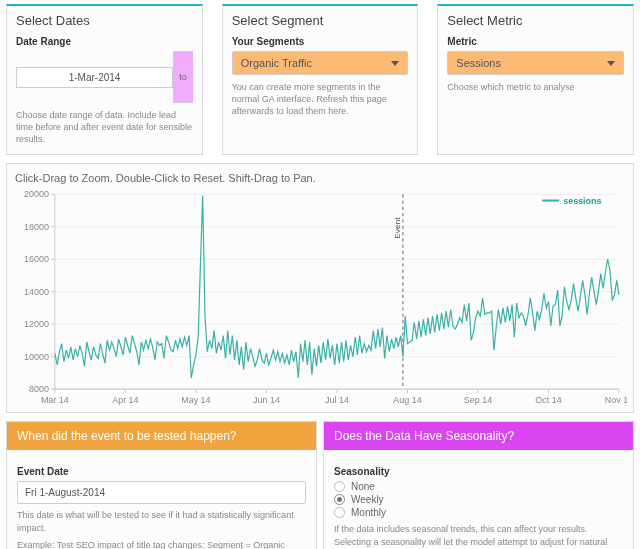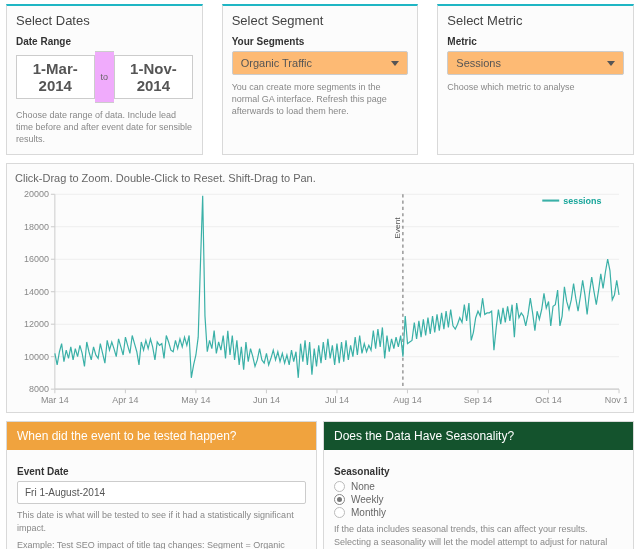--- a/index.html
+++ b/index.html
@@ -17,21 +17,21 @@
     border-top: 2px solid #1fb6c4;
     background: #fcfcfc;
     padding: 7px 9px 9px 9px;
   }
   .panel h3 { font-size: 13px; font-weight: 500; color: #444; margin-bottom: 8px; }
   .panel .label { font-size: 10px; font-weight: 700; color: #333; margin-bottom: 4px; }
   .panel .help { font-size: 9px; color: #888; line-height: 1.35; margin-top: 6px; }
   .date-range-row { display: flex; align-items: center; gap: 0; margin-bottom: 4px; }
   .date-input {
     flex: 1; border: 1px solid #ccc; background: #fff; text-align: center;
-    font-size: 15px; padding: 4px 2px; color: #555; font-weight: bold;
+    font-size: 10px; padding: 4px 2px; color: #555;
   }
   .to-sep {
     border: 1px solid #ccc; border-left: none; border-right: none;
     background: #f0abfc; font-size: 9px; padding: 20px 6px; color: #666;
   }
   .selectish {
     width: 100%; border: 1px solid #ccc; background: #fdba74;
     font-size: 11px; padding: 5px 8px; display: flex;
     justify-content: space-between; align-items: center; border-radius: 2px;
   }
@@ -49,21 +49,21 @@
   .series-line { fill: none; stroke: #3ab0a7; stroke-width: 1.2; }
   .event-line { stroke: #666; stroke-width: 1; stroke-dasharray: 3 3; }
   .event-label { font-size: 8px; fill: #555; }
   .legend-text { font-size: 9px; fill: #1aa69b; font-weight: 700; }
   .legend-stroke { stroke: #3ab0a7; stroke-width: 2; }
 
   .bottom-row { display: flex; gap: 6px; padding: 4px 6px; }
   .qpanel { flex: 1; border: 1px solid #d9d9d9; background: #fcfcfc; }
   .qpanel .qhead { color: #fff; font-size: 12px; padding: 7px 10px; }
   .qpanel.orange .qhead { background: #f0a33e; }
-  .qpanel.blue   .qhead { background: #14532d; }
+  .qpanel.blue   .qhead { background: #d946ef; }
   .qpanel .qbody { padding: 16px 10px 10px 10px; }
   .qpanel .qlabel { font-size: 10px; font-weight: 700; color: #333; margin-bottom: 4px; }
   .text-input {
     width: 100%; border: 1px solid #ccc; background: #fff;
     font-size: 10px; padding: 5px 7px; color: #555; border-radius: 2px;
   }
   .qhelp { font-size: 9px; color: #888; line-height: 1.35; margin-top: 5px; }
   .radio-row { display: flex; align-items: center; gap: 6px; font-size: 10px; color: #666; margin: 2px 0; }
   .radio {
     width: 11px; height: 11px; border-radius: 50%; border: 1px solid #bbb;
@@ -76,21 +76,20 @@
 <body>
 
 <div class="top-row">
 
   <div class="panel">
     <h3>Select Dates</h3>
     <div class="label">Date Range</div>
     <div class="date-range-row">
       <div class="date-input">1-Mar-2014</div>
       <div class="to-sep">to</div>
-      <div class="date-input">1-Nov-2014</div>
     </div>
     <div class="help">Choose date range of data. Include lead time before and after event date for sensible results.</div>
   </div>
 
   <div class="panel">
     <h3>Select Segment</h3>
     <div class="label">Your Segments</div>
     <div class="selectish">
       <span>Organic Traffic</span>
       <span class="caret-down"></span>

